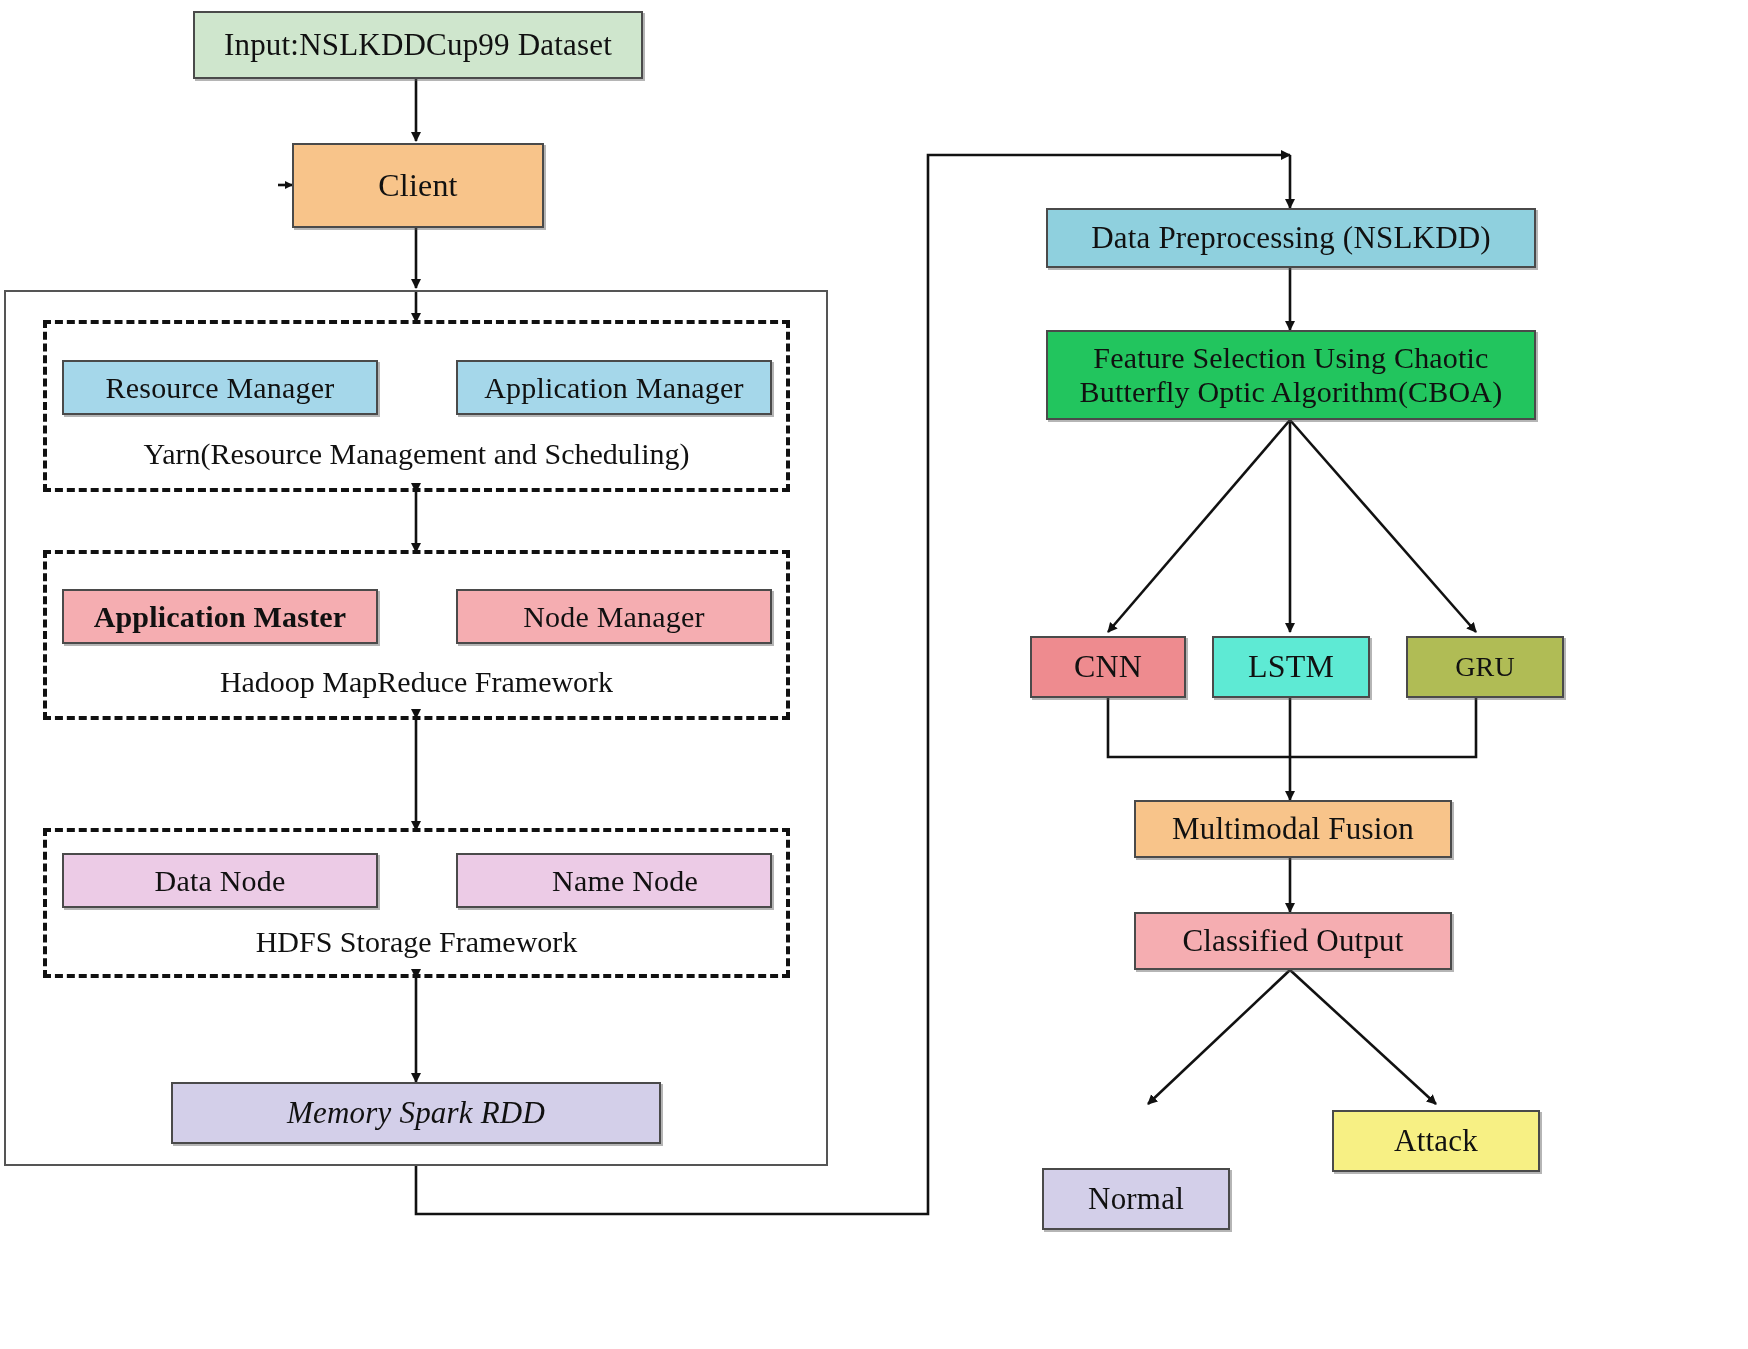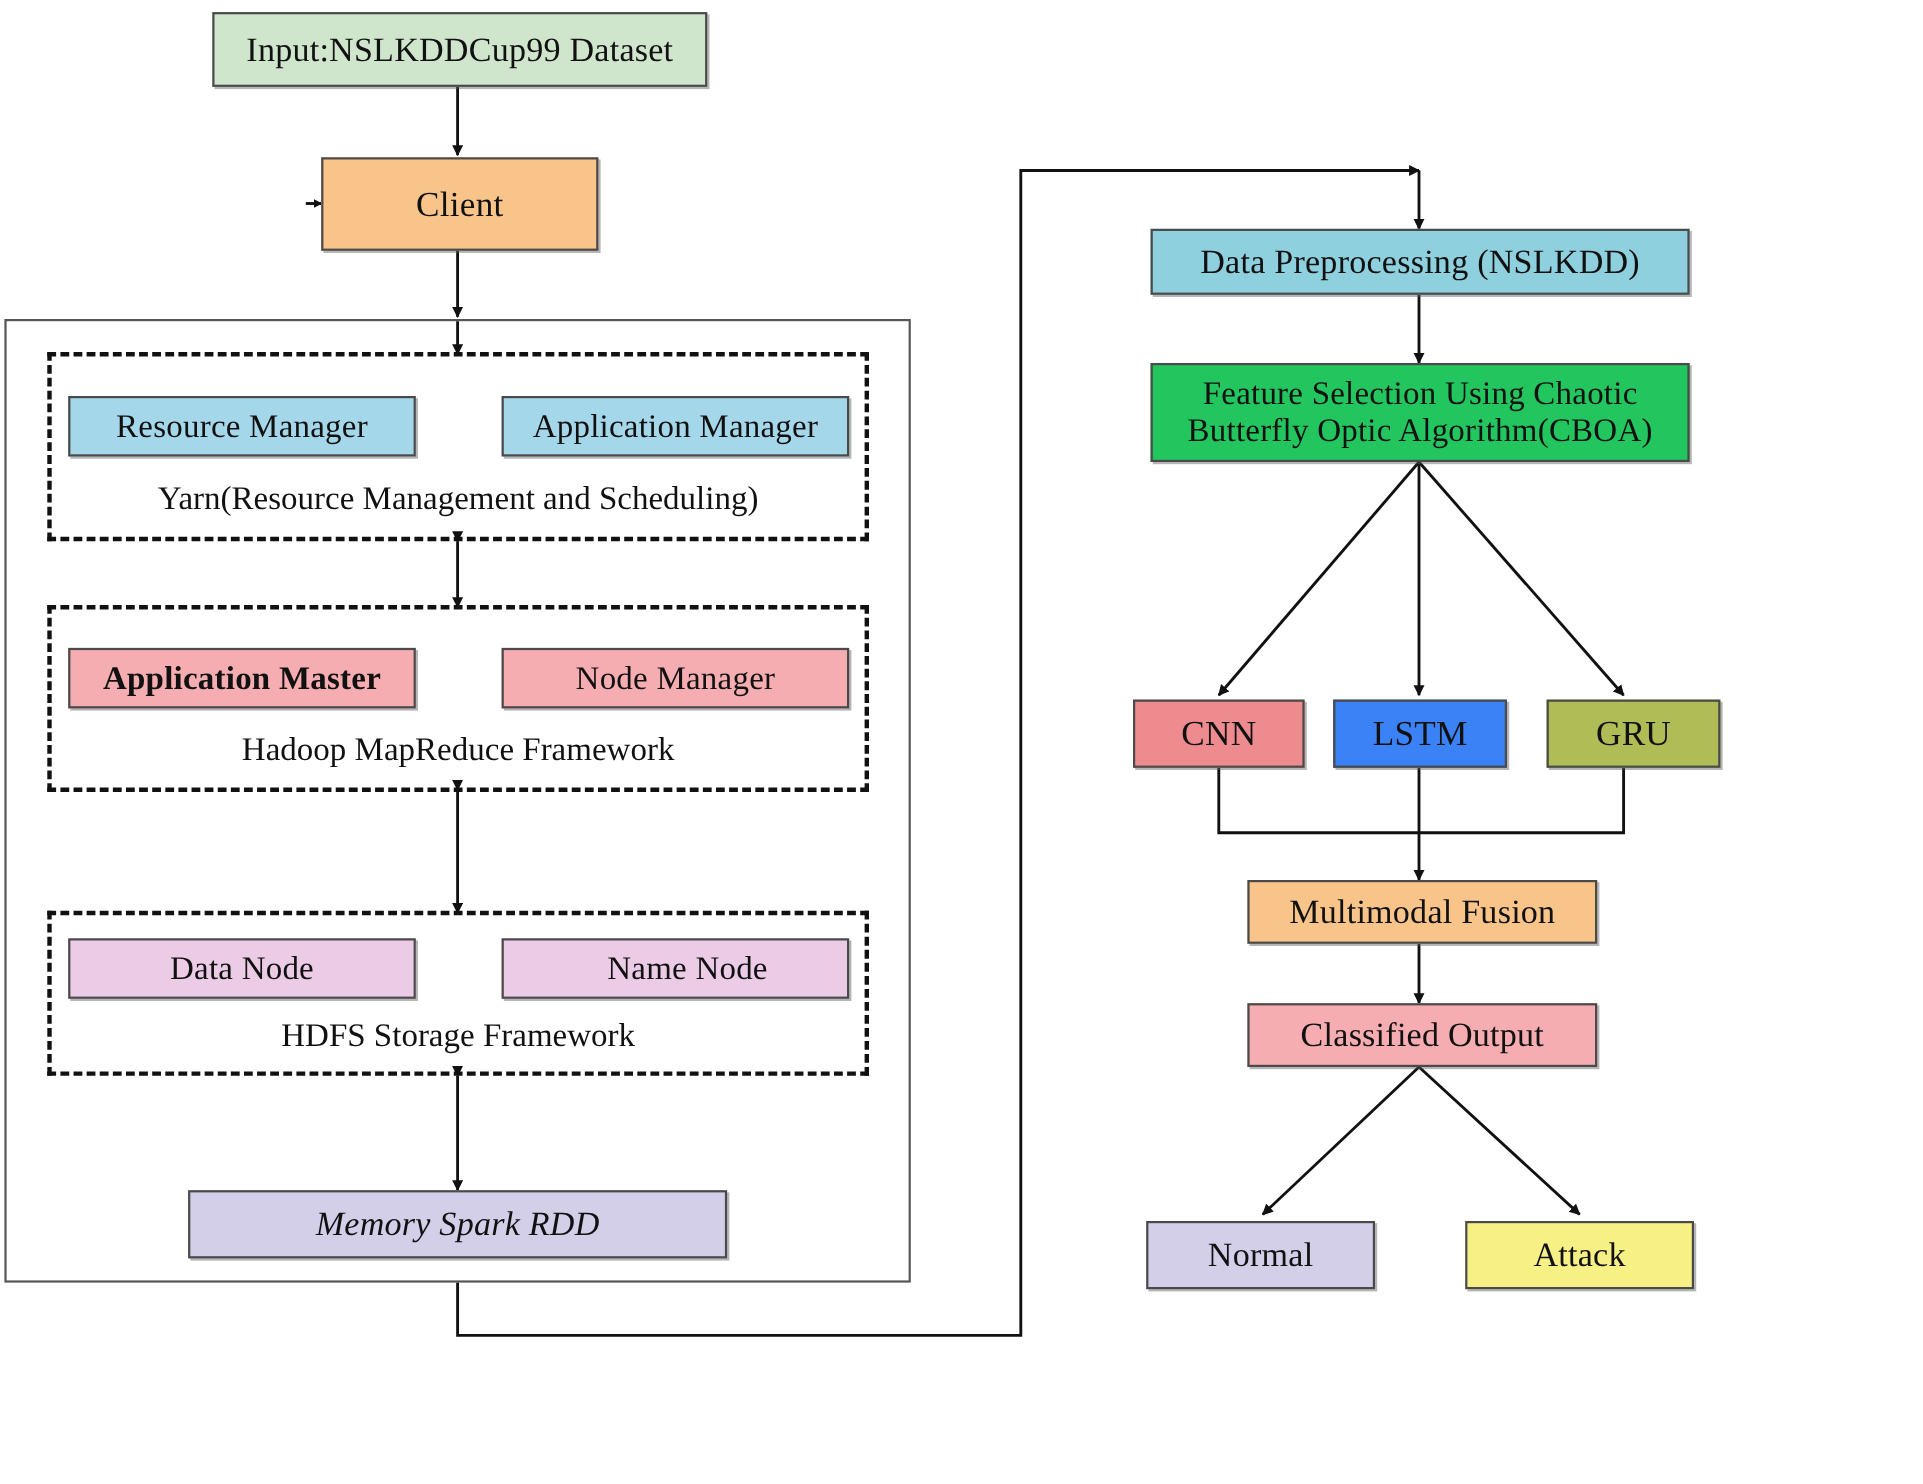--- a/index.html
+++ b/index.html
@@ -119,35 +119,35 @@
   </div>
 
   <div class="box" style="left:1046px;top:330px;width:490px;height:90px;background:#22c55e;font-size:30px;flex-direction:column;">
     <span>Feature Selection Using Chaotic</span>
     <span>Butterfly Optic Algorithm(CBOA)</span>
   </div>
 
   <div class="box" style="left:1030px;top:636px;width:156px;height:62px;background:#ee8b8f;font-size:32px;">
     <span>CNN</span>
   </div>
-  <div class="box" style="left:1212px;top:636px;width:158px;height:62px;background:#3b82f6;font-size:32px;">
+  <div class="box" style="left:1212px;top:636px;width:158px;height:62px;background:#5eead4;font-size:32px;">
     <span>LSTM</span>
   </div>
-  <div class="box" style="left:1406px;top:636px;width:158px;height:62px;background:#b0bc55;font-size:32px;">
+  <div class="box" style="left:1406px;top:636px;width:158px;height:62px;background:#b0bc55;font-size:28px;">
     <span>GRU</span>
   </div>
 
   <div class="box" style="left:1134px;top:800px;width:318px;height:58px;background:#f8c48a;font-size:31px;">
     <span>Multimodal Fusion</span>
   </div>
 
   <div class="box" style="left:1134px;top:912px;width:318px;height:58px;background:#f5adb1;font-size:31px;">
     <span>Classified Output</span>
   </div>
 
-  <div class="box" style="left:1042px;top:1110px;width:208px;height:62px;background:#d3cfe9;font-size:31px;">
+  <div class="box" style="left:1042px;top:1168px;width:188px;height:62px;background:#d3cfe9;font-size:31px;">
     <span>Normal</span>
   </div>
   <div class="box" style="left:1332px;top:1110px;width:208px;height:62px;background:#f7f084;font-size:31px;">
     <span>Attack</span>
   </div>
 
 </div>
 
 </body></html>

